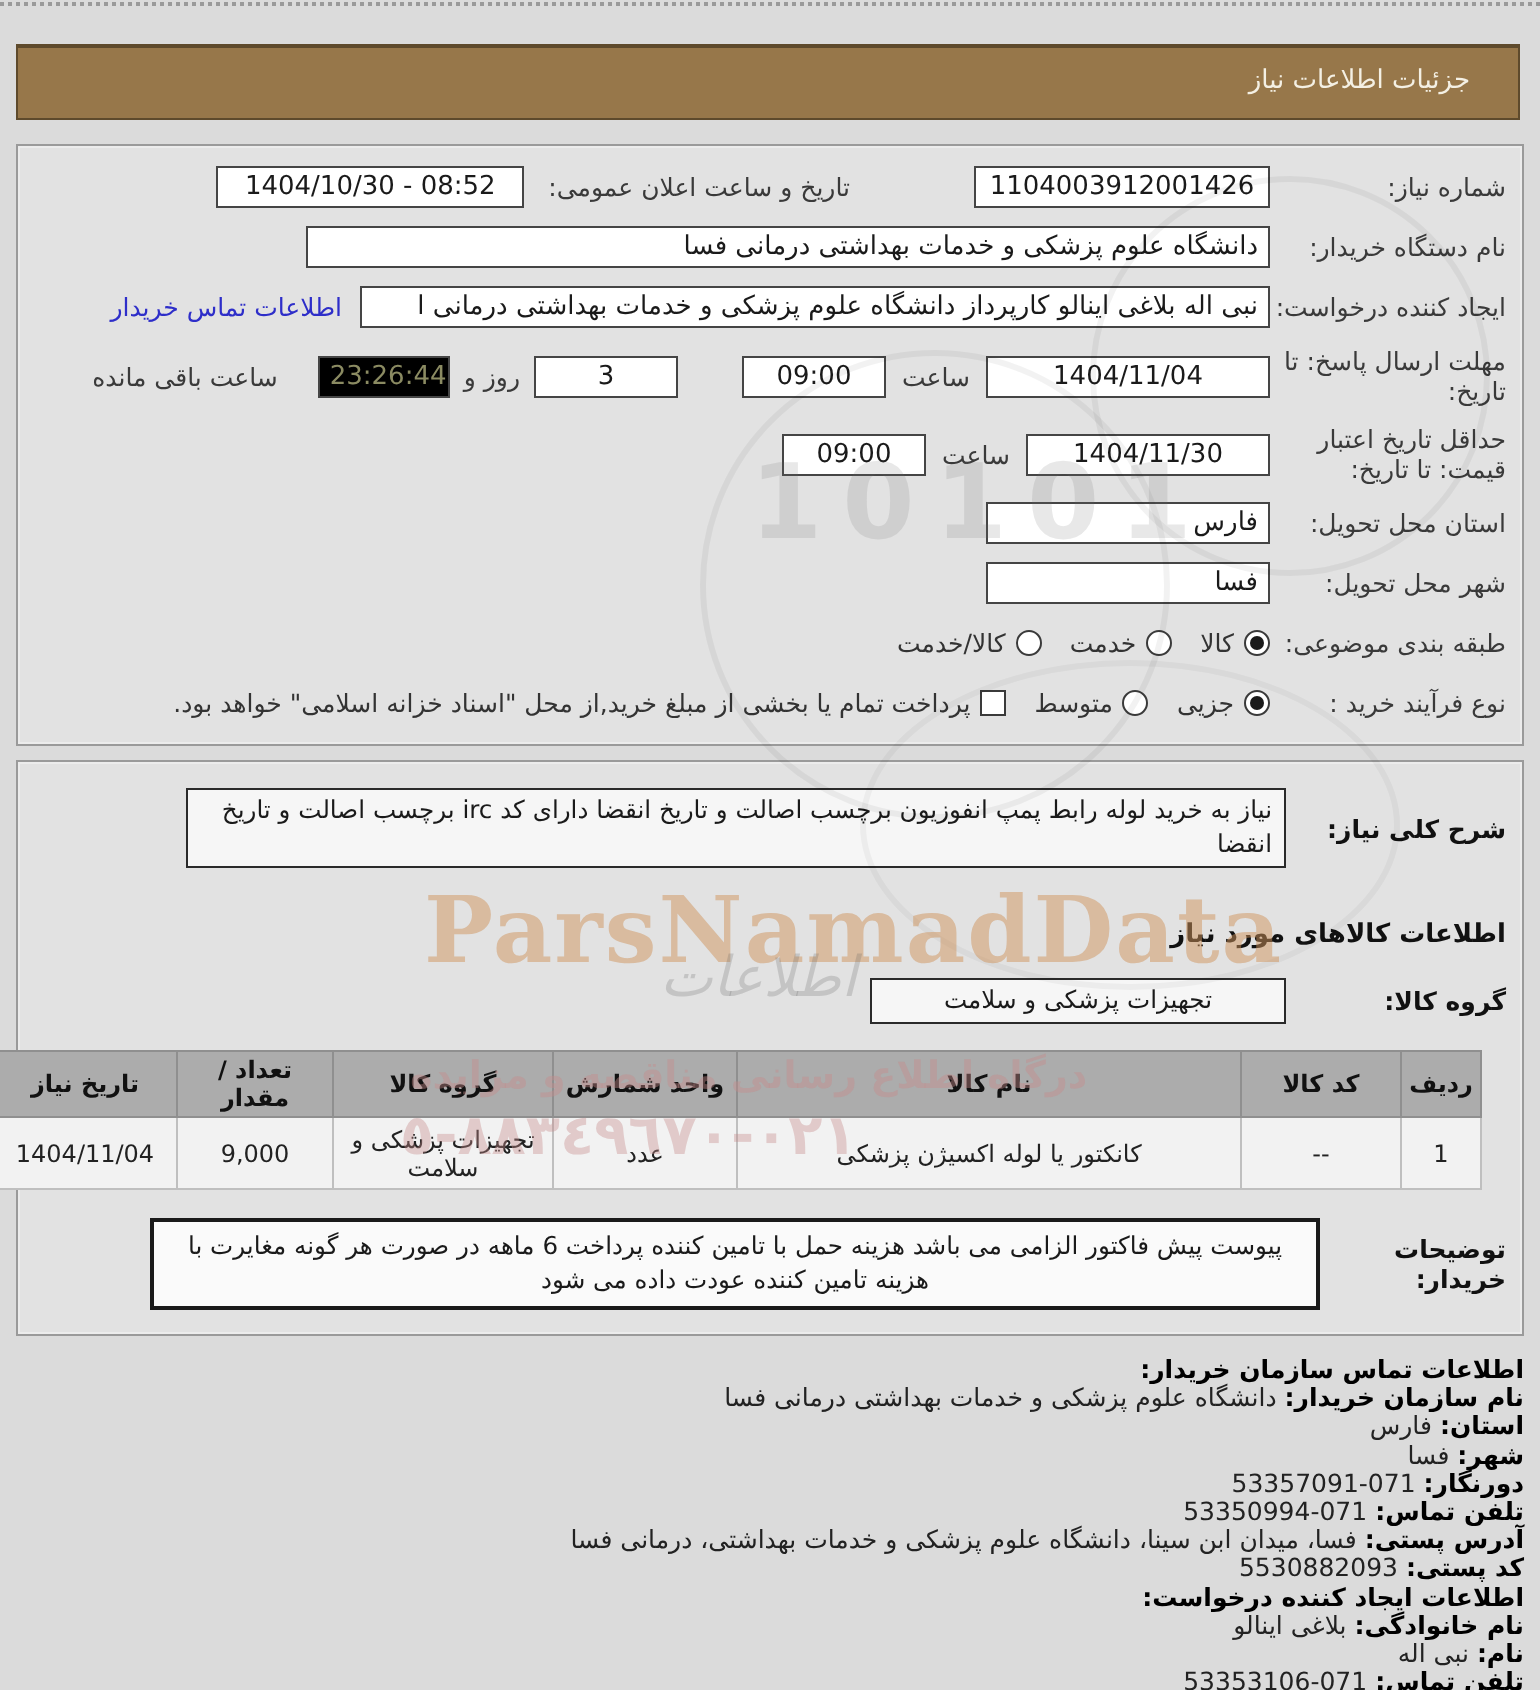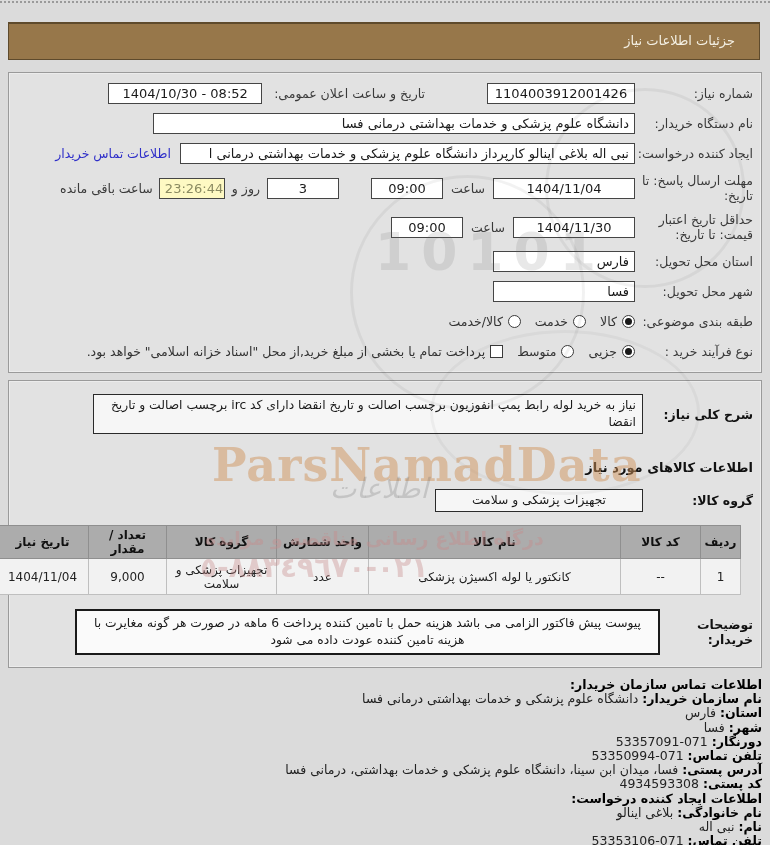--- a/index.html
+++ b/index.html
@@ -46,21 +46,21 @@
     height: 21px;
     line-height: 19px;
     padding: 0 5px;
     font-size: 13px;
     color: #1a1a1a;
     white-space: nowrap;
     overflow: hidden;
   }
   .center { text-align: center; }
   .num { direction: ltr; unicode-bidi: isolate; }
-  .countdown { background: #fef9c3; color: #8B8B62; }
+  .countdown { background: #000000; color: #8B8B62; }
   .link { color: #2E2EC9; font-size: 12.5px; cursor: pointer; white-space: nowrap; }
   .midlbl { font-size: 12.5px; color: #3a3a3a; white-space: nowrap; }
 
   .radio { width: 13px; height: 13px; border: 1px solid #3a3a3a; border-radius: 50%; background: #fff; display: inline-block; position: relative; flex: none; }
   .radio.sel::after { content:""; position:absolute; left:2px; top:2px; width:7px; height:7px; border-radius:50%; background:#1a1a1a; }
   .checkbox { width: 13px; height: 13px; border: 1px solid #3a3a3a; background: #fff; display: inline-block; flex: none; }
   .opt { display: inline-flex; align-items: center; gap: 5px; margin-left: 14px; font-size: 12.5px; }
 
   .descbox { background: #F6F6F6; border: 1px solid #2a2a2a; padding: 2px 6px; font-size: 12.3px; line-height: 17px; color: #1a1a1a; }
   .heading { font-weight: bold; color: #111; font-size: 13px; margin: 6px 2px 14px 0; }
@@ -112,21 +112,21 @@
   </div>
 
   <div class="row">
     <span class="lbl">مهلت ارسال پاسخ: تا تاریخ:</span>
     <div class="ibox center num" style="width:142px">1404/11/04</div>
     <span class="midlbl" style="margin-right:8px">ساعت</span>
     <div class="ibox center num" style="width:72px;margin-right:8px">09:00</div>
     <div class="ibox center num" style="width:72px;margin-right:32px">3</div>
     <span class="midlbl" style="margin-right:7px">روز و</span>
     <div class="ibox center num countdown" style="width:66px;margin-right:7px">23:26:44</div>
-    <span class="midlbl" style="margin-right:6px">ساعت باقی مانده</span>
+    <span class="midlbl" style="margin-right:20px">ساعت باقی مانده</span>
   </div>
 
   <div class="row">
     <span class="lbl">حداقل تاریخ اعتبار قیمت: تا تاریخ:</span>
     <div class="ibox center num" style="width:122px">1404/11/30</div>
     <span class="midlbl" style="margin-right:8px">ساعت</span>
     <div class="ibox center num" style="width:72px;margin-right:8px">09:00</div>
   </div>
 
   <div class="row">
@@ -219,21 +219,21 @@
 
 <div class="contact">
   <div class="cline chead">اطلاعات تماس سازمان خریدار:</div>
 
   <div class="cline"><b>نام سازمان خریدار:</b> <span>دانشگاه علوم پزشکی و خدمات بهداشتی درمانی فسا</span></div>
   <div class="cline"><b>استان:</b> <span>فارس</span></div>
   <div class="cline"><b>شهر:</b> <span>فسا</span></div>
   <div class="cline"><b>دورنگار:</b> <span class="num">53357091-071</span></div>
   <div class="cline"><b>تلفن تماس:</b> <span class="num">53350994-071</span></div>
   <div class="cline"><b>آدرس پستی:</b> <span>فسا، میدان ابن سینا، دانشگاه علوم پزشکی و خدمات بهداشتی، درمانی فسا</span></div>
-  <div class="cline"><b>کد پستی:</b> <span class="num">4934593308</span></div>
+  <div class="cline"><b>کد پستی:</b> <span class="num">5530882093</span></div>
 
   <div class="cline chead">اطلاعات ایجاد کننده درخواست:</div>
   <div class="cline"><b>نام خانوادگی:</b> <span>بلاغی اینالو</span></div>
   <div class="cline"><b>نام:</b> <span>نبی اله</span></div>
   <div class="cline"><b>تلفن تماس:</b> <span class="num">53353106-071</span></div>
 </div>
 
 <div class="wm wm-circle" style="left:545px;top:88px;width:200px;height:200px"></div>
 <div class="wm wm-circle" style="left:350px;top:175px;width:235px;height:235px"></div>
 <div class="wm wm-circle" style="left:430px;top:330px;width:270px;height:165px;border-color:rgba(0,0,0,0.04)"></div>

